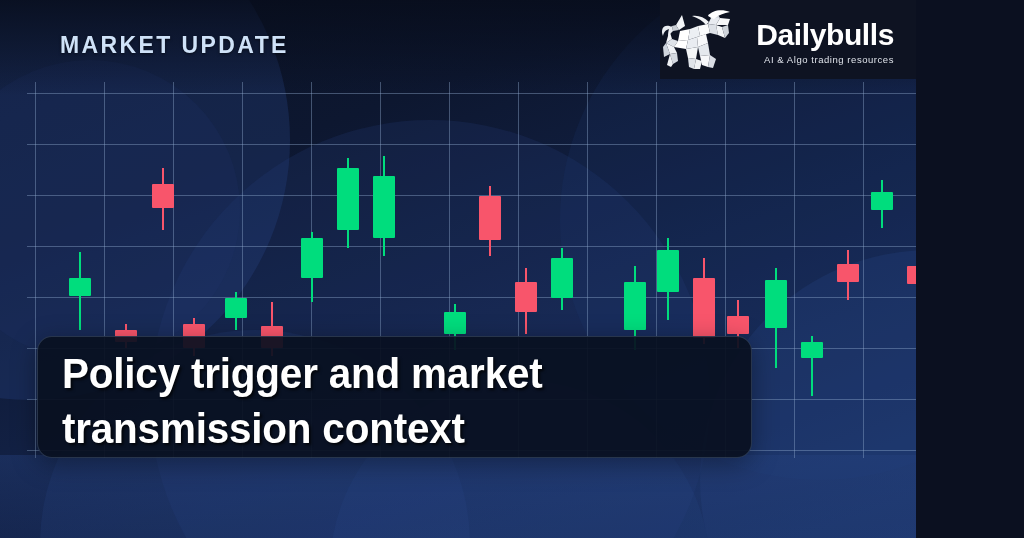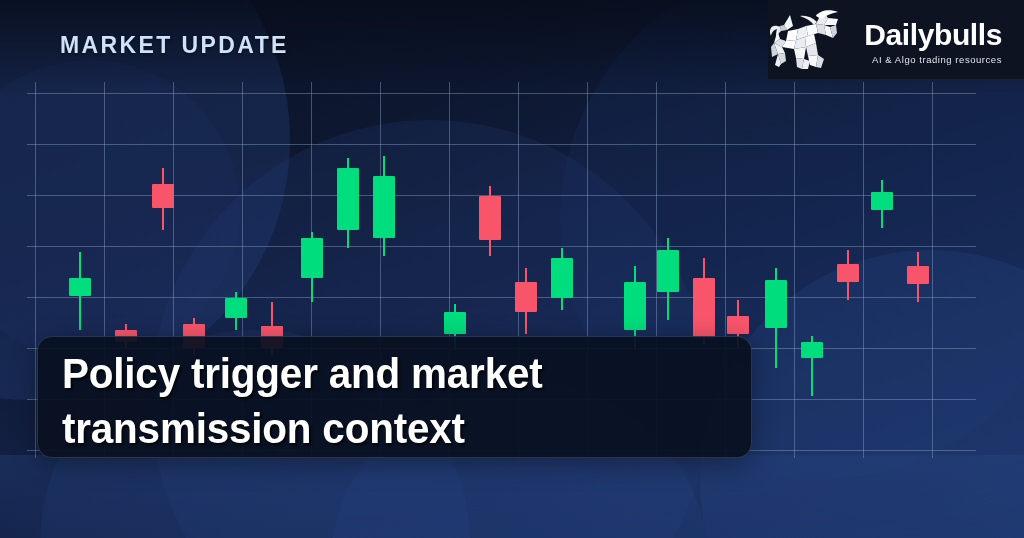--- a/index.html
+++ b/index.html
@@ -1,18 +1,18 @@
 <!DOCTYPE html>
 <html><head>
 <meta charset="utf-8">
 <style>
   html,body{margin:0;padding:0;background:#0b1020;}
   *{box-sizing:border-box;}
   #stage{
-    position:relative;width:1024px;height:538px;overflow:hidden;
+    position:relative;width:916px;height:538px;overflow:hidden;
     font-family:"Liberation Sans","DejaVu Sans",sans-serif;
     background:linear-gradient(160deg,#0b1326 0%,#0d1730 28%,#14244b 62%,#1c3468 100%);
   }
   
   .blob{position:absolute;border-radius:50%;pointer-events:none;}
   .b1{left:-230px;top:-120px;width:520px;height:520px;background:rgba(40,70,135,.30);}
   .b2{left:150px;top:120px;width:560px;height:560px;background:rgba(38,66,128,.20);}
   .b3{left:560px;top:-40px;width:520px;height:520px;background:rgba(32,58,118,.17);}
   .b4{left:700px;top:250px;width:460px;height:460px;background:rgba(46,78,150,.20);}
   .b5{left:40px;top:330px;width:430px;height:430px;background:rgba(44,76,146,.18);}

